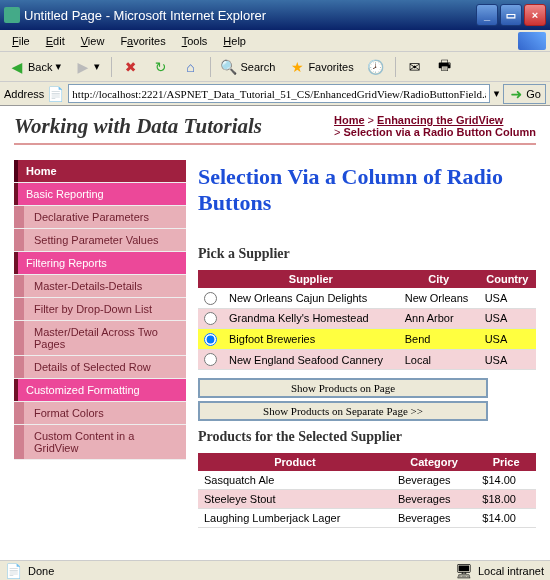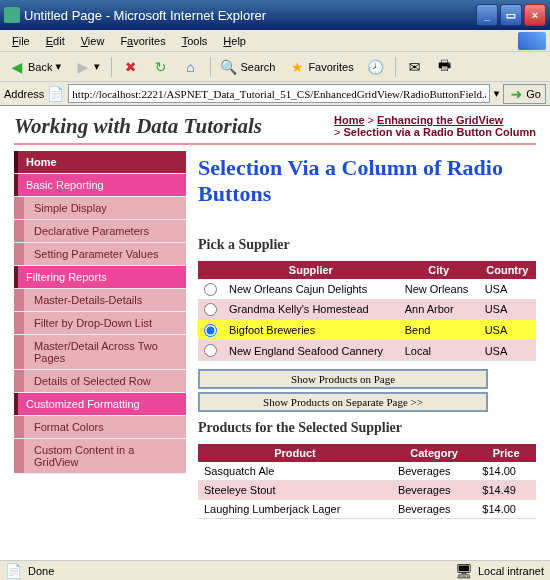--- a/index.html
+++ b/index.html
@@ -20,21 +20,21 @@
 .tbtn { display: flex; align-items: center; gap: 3px; padding: 2px 4px; border: 1px solid transparent; border-radius: 3px; }
 .ico16 { width: 16px; height: 16px; display: inline-flex; align-items: center; justify-content: center; font-size: 14px; }
 .sep { width: 1px; height: 20px; background: #bbb; margin: 0 2px; }
 
 .addrbar { height: 24px; background: #ece9d8; display: flex; align-items: center; padding: 0 4px; gap: 4px; border-bottom: 1px solid #999; }
 .addrbar input { flex: 1; height: 19px; border: 1px solid #7f9db9; padding: 0 3px; font-family: Tahoma; font-size: 11px; }
 .gobtn { display: flex; align-items: center; gap: 2px; padding: 1px 4px; border: 1px solid #7f9db9; background: #ece9d8; }
 
 .page { background: #fff; height: 454px; overflow: auto; padding: 8px 14px; position: relative; }
 
-.header { display: flex; border-bottom: 2px solid #d99; padding-bottom: 4px; margin-bottom: 6px; }
+.header { display: flex; border-bottom: 2px solid #d99; padding-bottom: 4px; margin-bottom: 15px; }
 .site-title { font: italic bold 21px Georgia, serif; color: #333; flex: 1; }
 .bc { font-size: 11px; color: #702; max-width: 220px; }
 .bc a { color: #702; font-weight: bold; text-decoration: underline; }
 .bc b { color: #702; }
 
 .layout { display: flex; gap: 12px; }
 .sidebar { width: 172px; }
 .nav { list-style: none; }
 .nav li { border-bottom: 1px solid #eee; }
 .nav a { display: block; padding: 5px 8px; color: #702; text-decoration: none; font-size: 11px; }
@@ -145,23 +145,20 @@
   <div class="layout">
     <div class="sidebar">
       <ul class="nav">
         <li class="top">
             <a>Home</a>
           </li>
         <li class="hdr">
             <a>Basic Reporting</a>
           </li>
         <li class="sub">
-            <a>Simple Display</a>
-          </li>
-        <li class="sub">
             <a>Declarative Parameters</a>
           </li>
         <li class="sub">
             <a>Setting Parameter Values</a>
           </li>
         <li class="hdr">
             <a>Filtering Reports</a>
           </li>
         <li class="sub">
             <a>Master-Details-Details</a>
@@ -241,21 +238,21 @@
           <th>Price</th>
         </tr>
         <tr>
           <td>Sasquatch Ale</td>
               <td>Beverages</td>
               <td>$14.00</td>
         </tr>
         <tr class="alt">
           <td>Steeleye Stout</td>
               <td>Beverages</td>
-              <td>$14.49</td>
+              <td>$18.00</td>
         </tr>
         <tr>
           <td>Laughing Lumberjack Lager</td>
               <td>Beverages</td>
               <td>$14.00</td>
         </tr>
       </tbody>
         </table>
     </div>
   </div>

